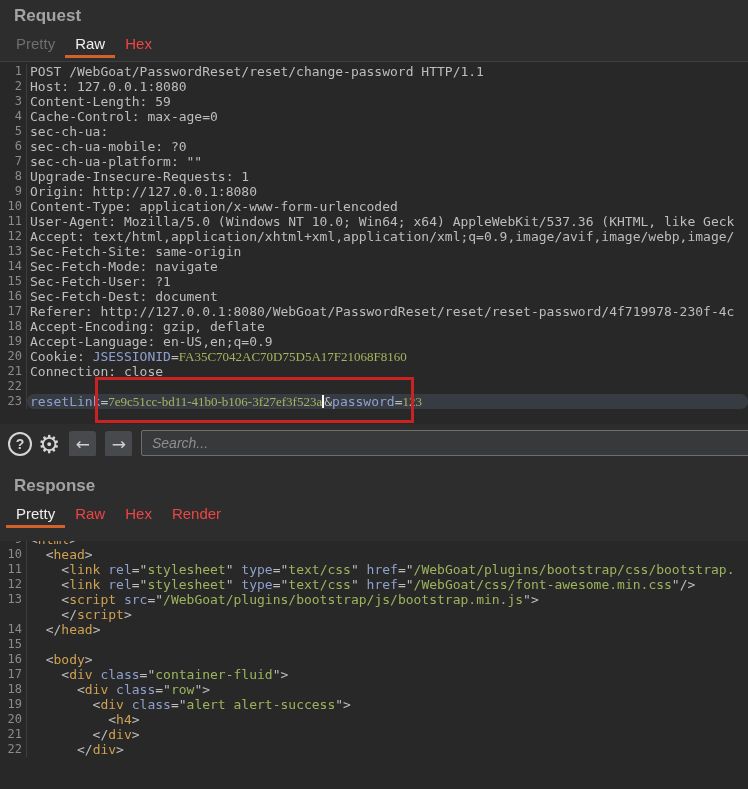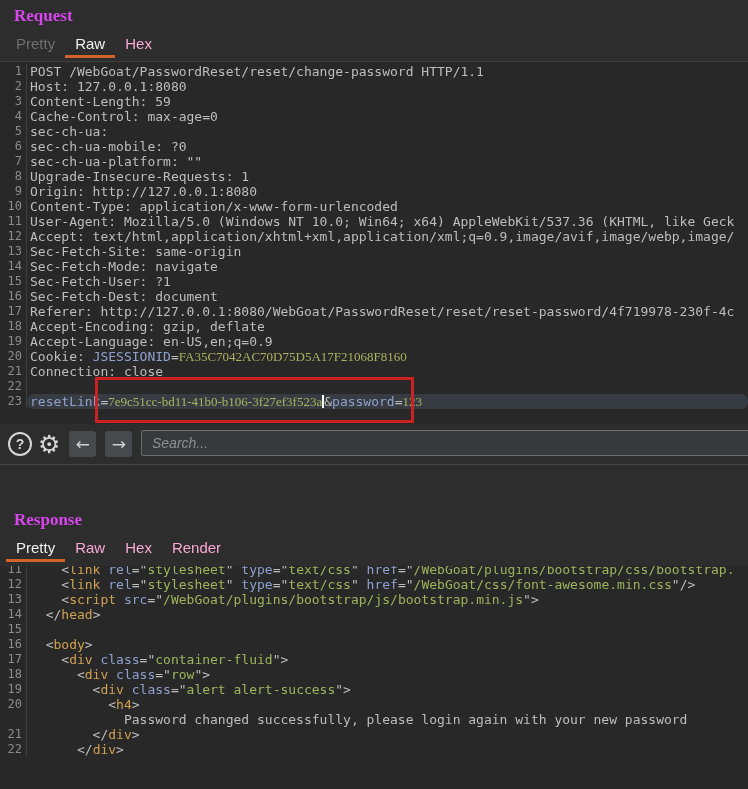--- a/index.html
+++ b/index.html
@@ -1,21 +1,21 @@
 <!DOCTYPE html>
 <html style="--c-plain: #bdbdbd; --c-param: #8fa0cf; --c-value: #a9b45f; --c-tag: #cfa151; --c-attr: #8fa0cf; --c-aval: #9db45c; --c-accent: #d2622a; --c-red: #c92222; --c-hl: #363c42; --c-linenum: #8c8c8c;"><head>
 <meta charset="utf-8">
 <style>
   html,body{margin:0;padding:0;background:#2b2b2b;}
   #app{position:relative;width:748px;height:789px;background:#2d2d2d;overflow:hidden;
        font-family:"Liberation Sans",sans-serif;}
   
-  .panel-title{position:absolute;left:14px;margin:0;color:#d946ef;font-size:17px;font-weight:bold;font-family:Liberation Serif, serif;}
+  .panel-title{position:absolute;left:14px;margin:0;color:#a3a3a3;font-size:17px;font-weight:bold;}
   .tabs{position:absolute;left:6px;display:flex;}
-  .tab{padding:4px 10px 6px 10px;font-size:15px;color:#f9a8d4;cursor:pointer;position:relative;}
+  .tab{padding:4px 10px 6px 10px;font-size:15px;color:#ef4444;cursor:pointer;position:relative;}
   .tab.dim{color:#6f6f6f;}
   .tab.active{color:#efefef;}
   .tab.active::after{content:"";position:absolute;left:0;right:0;bottom:0;height:3px;
        background:var(--c-accent,#d2622a);}
   
   .editor{position:absolute;left:0;right:0;background:#282828;
        font-family:"DejaVu Sans Mono",monospace;font-size:13px;}
   .code-row{display:flex;height:15px;line-height:15px;white-space:pre;}
   .gutter{width:22px;flex:0 0 22px;text-align:right;padding-right:4px;
        border-right:1px solid #3e3e3e;color:var(--c-linenum,#8c8c8c);font-size:12px;}
@@ -44,21 +44,21 @@
        display:flex;align-items:center;justify-content:center;font-size:14px;font-weight:bold;}
   #gear-btn{font-size:25px;line-height:25px;margin-left:6px;font-family:"DejaVu Sans",sans-serif;}
   .nav-btn{width:27px;height:26px;background:#47494c;border-radius:3px;margin-left:9px;
        display:flex;align-items:center;justify-content:center;color:#d0d0d0;font-size:17px;
        font-family:"DejaVu Sans",sans-serif;cursor:pointer;}
   #search-input{position:absolute;left:141px;top:6px;width:620px;height:26px;box-sizing:border-box;
        background:#38393b;border:1px solid #6e6e6e;border-radius:2px;color:#d8d8d8;
        font-style:italic;font-size:14px;padding:0 10px;outline:none;}
   #search-input::placeholder{color:#8f8f8f;font-style:italic;}
   
-  #response-header{position:absolute;top:490px;left:0;right:0;height:76px;background:#2d2d2d;z-index:3;}
+  #response-header{position:absolute;top:456px;left:0;right:0;height:76px;background:#2d2d2d;z-index:3;}
   #response-header .panel-title{top:20px;}
   #response-header .tabs{top:45px;}
   #response-clip{position:absolute;top:541px;left:0;right:0;height:248px;overflow:hidden;background:#282828;}
   #response-editor{margin-top:-9px;}
 </style>
 </head>
 <body>
 
 <div id="app">
 
@@ -114,26 +114,26 @@
       <div class="tab">Render</div>
     </div>
   </div>
   <div id="response-clip">
     <div class="editor" id="response-editor" style="position:static;">
         <div class="code-row"><span class="gutter">9</span><span class="code-text"><span class="seg-plain">&lt;</span><span class="seg-tag">html</span><span class="seg-plain">&gt;</span></span></div>
         <div class="code-row"><span class="gutter">10</span><span class="code-text"><span class="seg-plain">  &lt;</span><span class="seg-tag">head</span><span class="seg-plain">&gt;</span></span></div>
         <div class="code-row"><span class="gutter">11</span><span class="code-text"><span class="seg-plain">    &lt;</span><span class="seg-tag">link</span><span class="seg-plain"> </span><span class="seg-attr">rel</span><span class="seg-plain">="</span><span class="seg-aval">stylesheet</span><span class="seg-plain">" </span><span class="seg-attr">type</span><span class="seg-plain">="</span><span class="seg-aval">text/css</span><span class="seg-plain">" </span><span class="seg-attr">href</span><span class="seg-plain">="</span><span class="seg-aval">/WebGoat/plugins/bootstrap/css/bootstrap.</span></span></div>
         <div class="code-row"><span class="gutter">12</span><span class="code-text"><span class="seg-plain">    &lt;</span><span class="seg-tag">link</span><span class="seg-plain"> </span><span class="seg-attr">rel</span><span class="seg-plain">="</span><span class="seg-aval">stylesheet</span><span class="seg-plain">" </span><span class="seg-attr">type</span><span class="seg-plain">="</span><span class="seg-aval">text/css</span><span class="seg-plain">" </span><span class="seg-attr">href</span><span class="seg-plain">="</span><span class="seg-aval">/WebGoat/css/font-awesome.min.css</span><span class="seg-plain">"/&gt;</span></span></div>
         <div class="code-row"><span class="gutter">13</span><span class="code-text"><span class="seg-plain">    &lt;</span><span class="seg-tag">script</span><span class="seg-plain"> </span><span class="seg-attr">src</span><span class="seg-plain">="</span><span class="seg-aval">/WebGoat/plugins/bootstrap/js/bootstrap.min.js</span><span class="seg-plain">"&gt;</span></span></div>
+        <div class="code-row"><span class="gutter"></span><span class="code-text"><span class="seg-plain">    &lt;/</span><span class="seg-tag">script</span><span class="seg-plain">&gt;</span></span></div>
         <div class="code-row"><span class="gutter">14</span><span class="code-text"><span class="seg-plain">  &lt;/</span><span class="seg-tag">head</span><span class="seg-plain">&gt;</span></span></div>
         <div class="code-row"><span class="gutter">15</span><span class="code-text"></span></div>
         <div class="code-row"><span class="gutter">16</span><span class="code-text"><span class="seg-plain">  &lt;</span><span class="seg-tag">body</span><span class="seg-plain">&gt;</span></span></div>
         <div class="code-row"><span class="gutter">17</span><span class="code-text"><span class="seg-plain">    &lt;</span><span class="seg-tag">div</span><span class="seg-plain"> </span><span class="seg-attr">class</span><span class="seg-plain">="</span><span class="seg-aval">container-fluid</span><span class="seg-plain">"&gt;</span></span></div>
         <div class="code-row"><span class="gutter">18</span><span class="code-text"><span class="seg-plain">      &lt;</span><span class="seg-tag">div</span><span class="seg-plain"> </span><span class="seg-attr">class</span><span class="seg-plain">="</span><span class="seg-aval">row</span><span class="seg-plain">"&gt;</span></span></div>
         <div class="code-row"><span class="gutter">19</span><span class="code-text"><span class="seg-plain">        &lt;</span><span class="seg-tag">div</span><span class="seg-plain"> </span><span class="seg-attr">class</span><span class="seg-plain">="</span><span class="seg-aval">alert alert-success</span><span class="seg-plain">"&gt;</span></span></div>
         <div class="code-row"><span class="gutter">20</span><span class="code-text"><span class="seg-plain">          &lt;</span><span class="seg-tag">h4</span><span class="seg-plain">&gt;</span></span></div>
-        <div class="code-row"><span class="gutter"></span><span class="code-text"><span class="seg-plain">            Password changed successfully, please login again with your new password</span></span></div>
         <div class="code-row"><span class="gutter">21</span><span class="code-text"><span class="seg-plain">        &lt;/</span><span class="seg-tag">div</span><span class="seg-plain">&gt;</span></span></div>
         <div class="code-row"><span class="gutter">22</span><span class="code-text"><span class="seg-plain">      &lt;/</span><span class="seg-tag">div</span><span class="seg-plain">&gt;</span></span></div>
       </div>
   </div>
 
 </div>
 
 </body></html>

